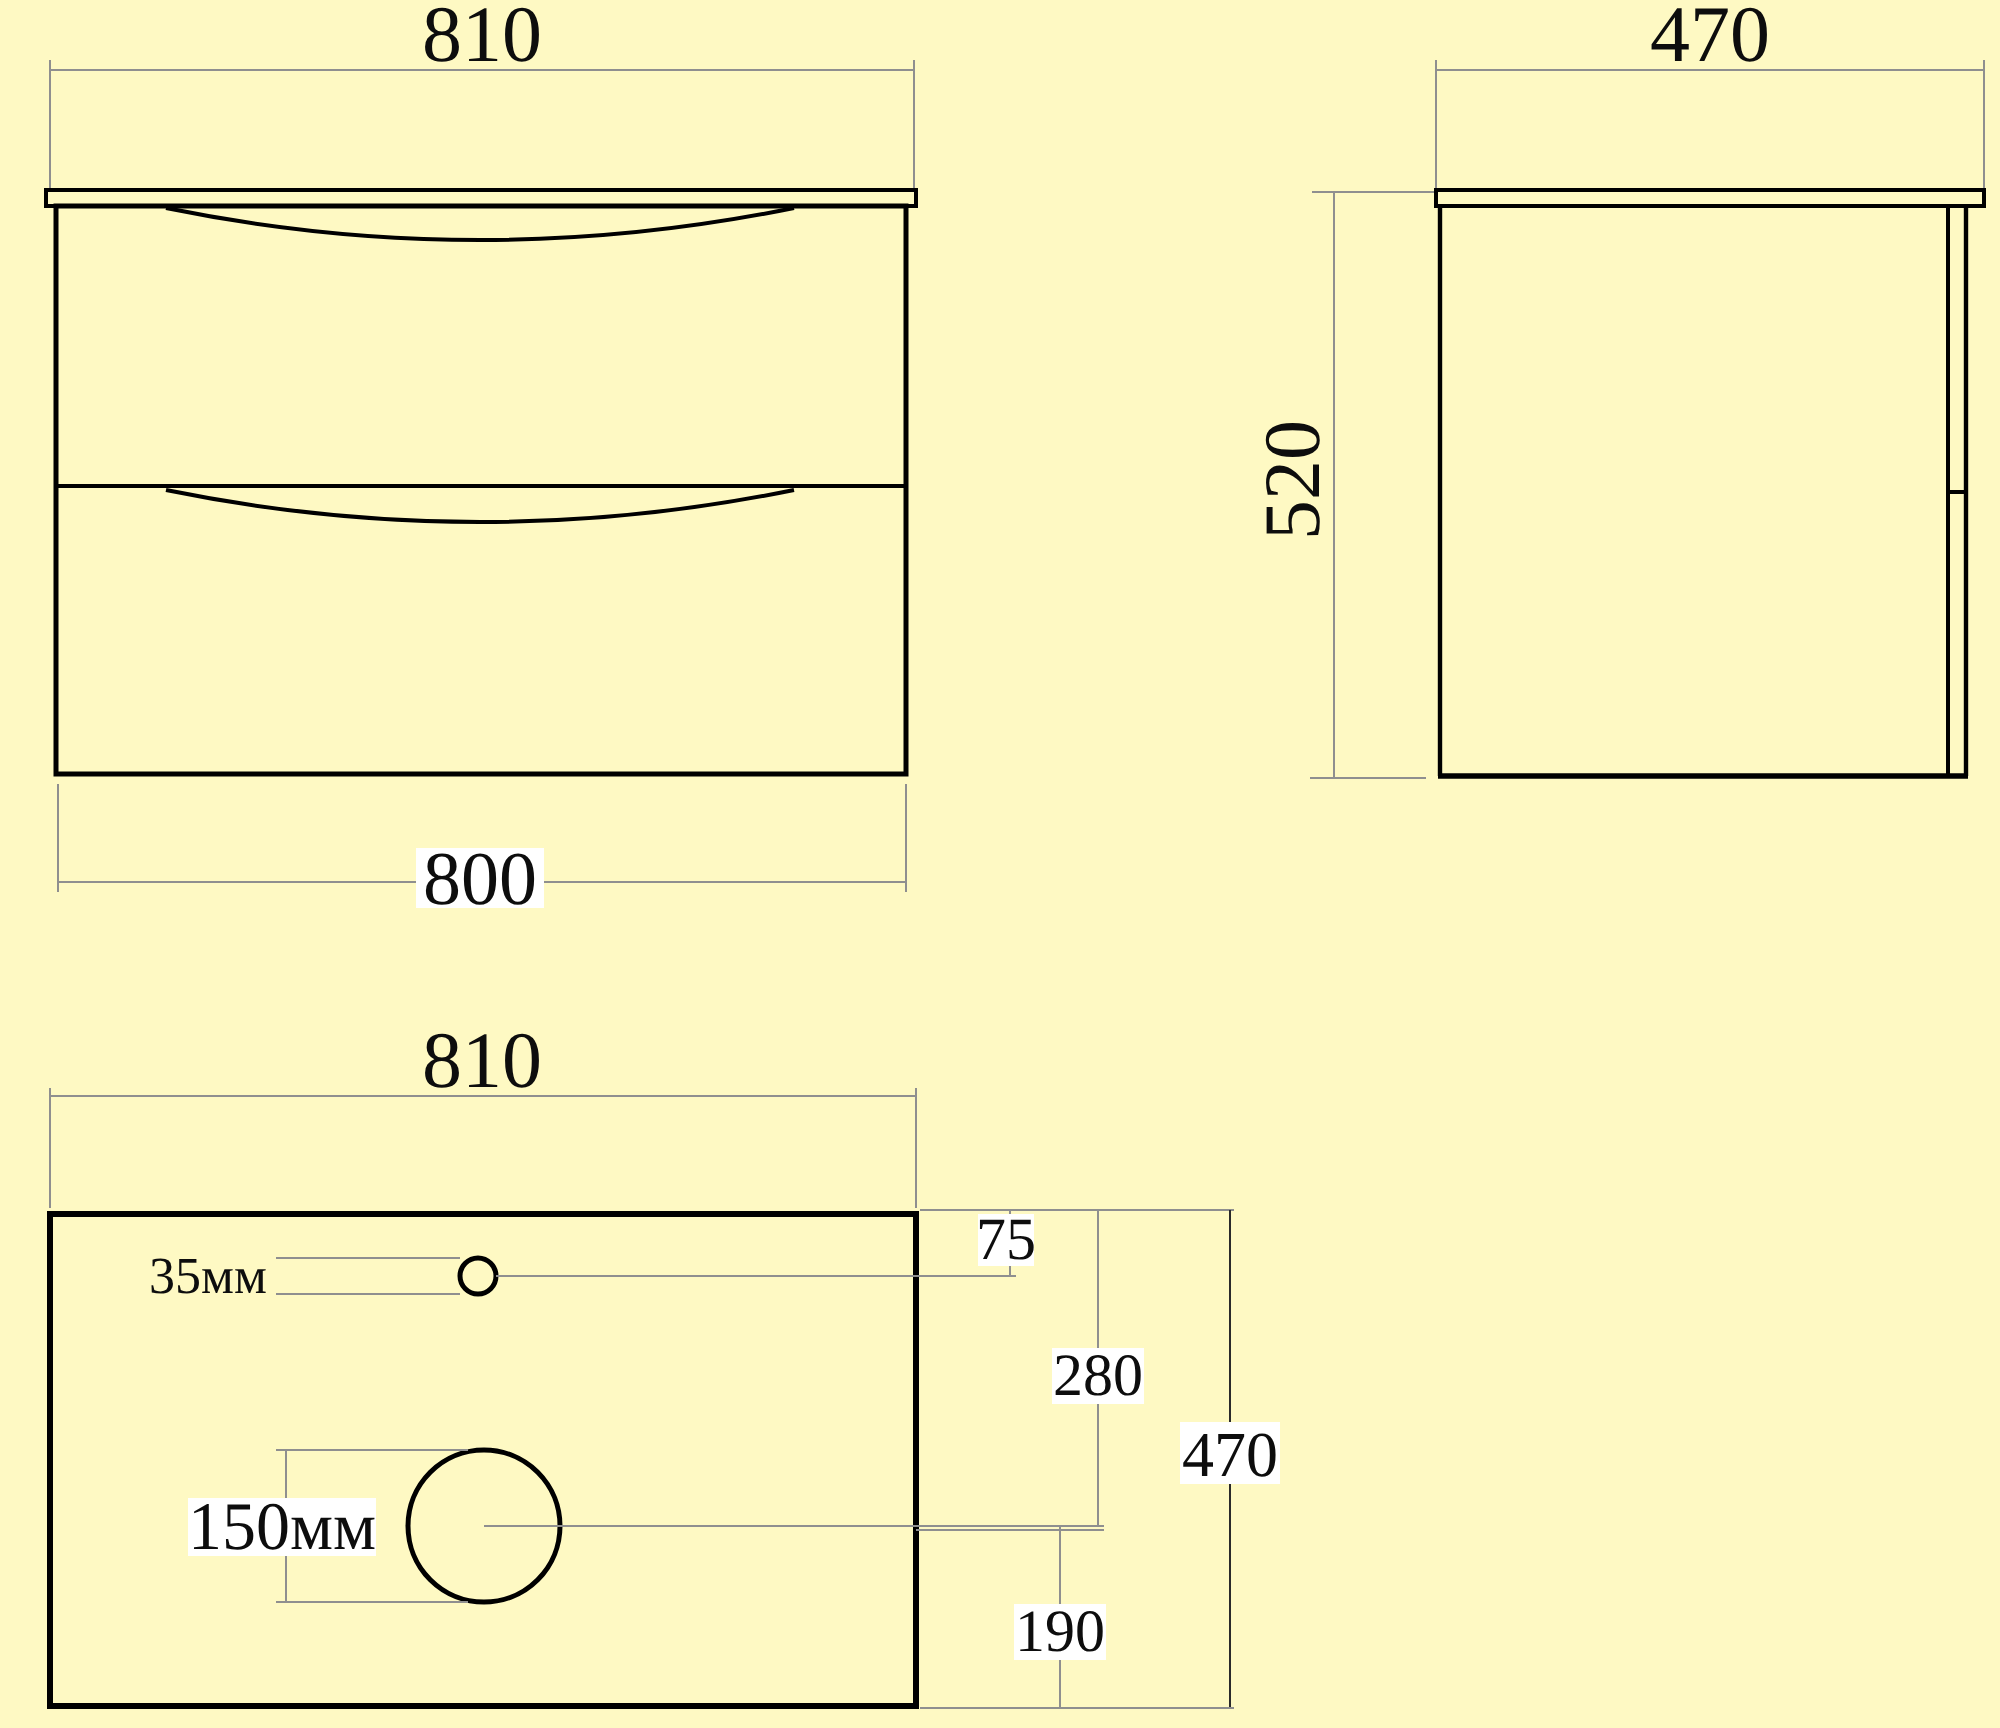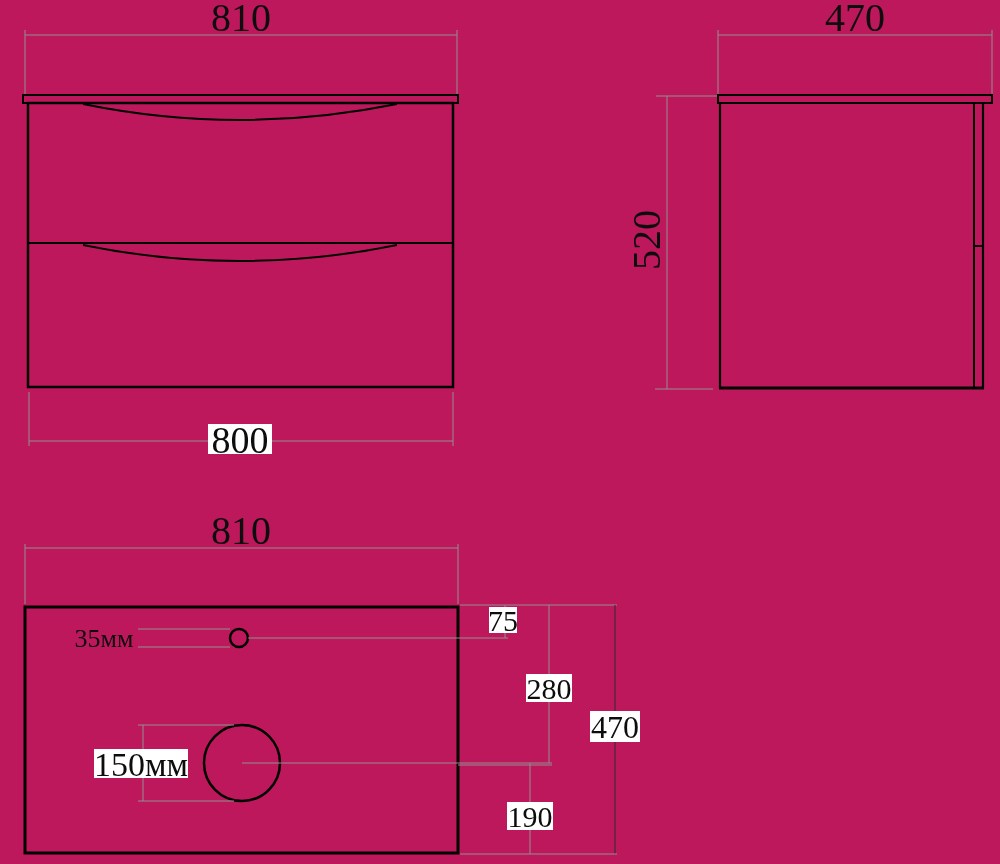--- a/index.html
+++ b/index.html
@@ -4,21 +4,21 @@
 <style>
   html, body {
     margin: 0;
     padding: 0;
     background: #ffffff;
   }
   .drawing-canvas {
     position: relative;
     width: 1000px;
     height: 864px;
-    background: #be185d;
+    background: #fef9c3;
     font-family: "Liberation Serif", "DejaVu Serif", serif;
   }
   svg { display: block; }
   text {
     font-family: "Liberation Serif", "DejaVu Serif", serif;
     fill: #0d0d0d;
   }
   .dim-line  { stroke: #8f8f8f; stroke-width: 1; }
   .dim-dark  { stroke: #2a2a2a; stroke-width: 1; }
   .obj       { stroke: #000000; fill: none; }

